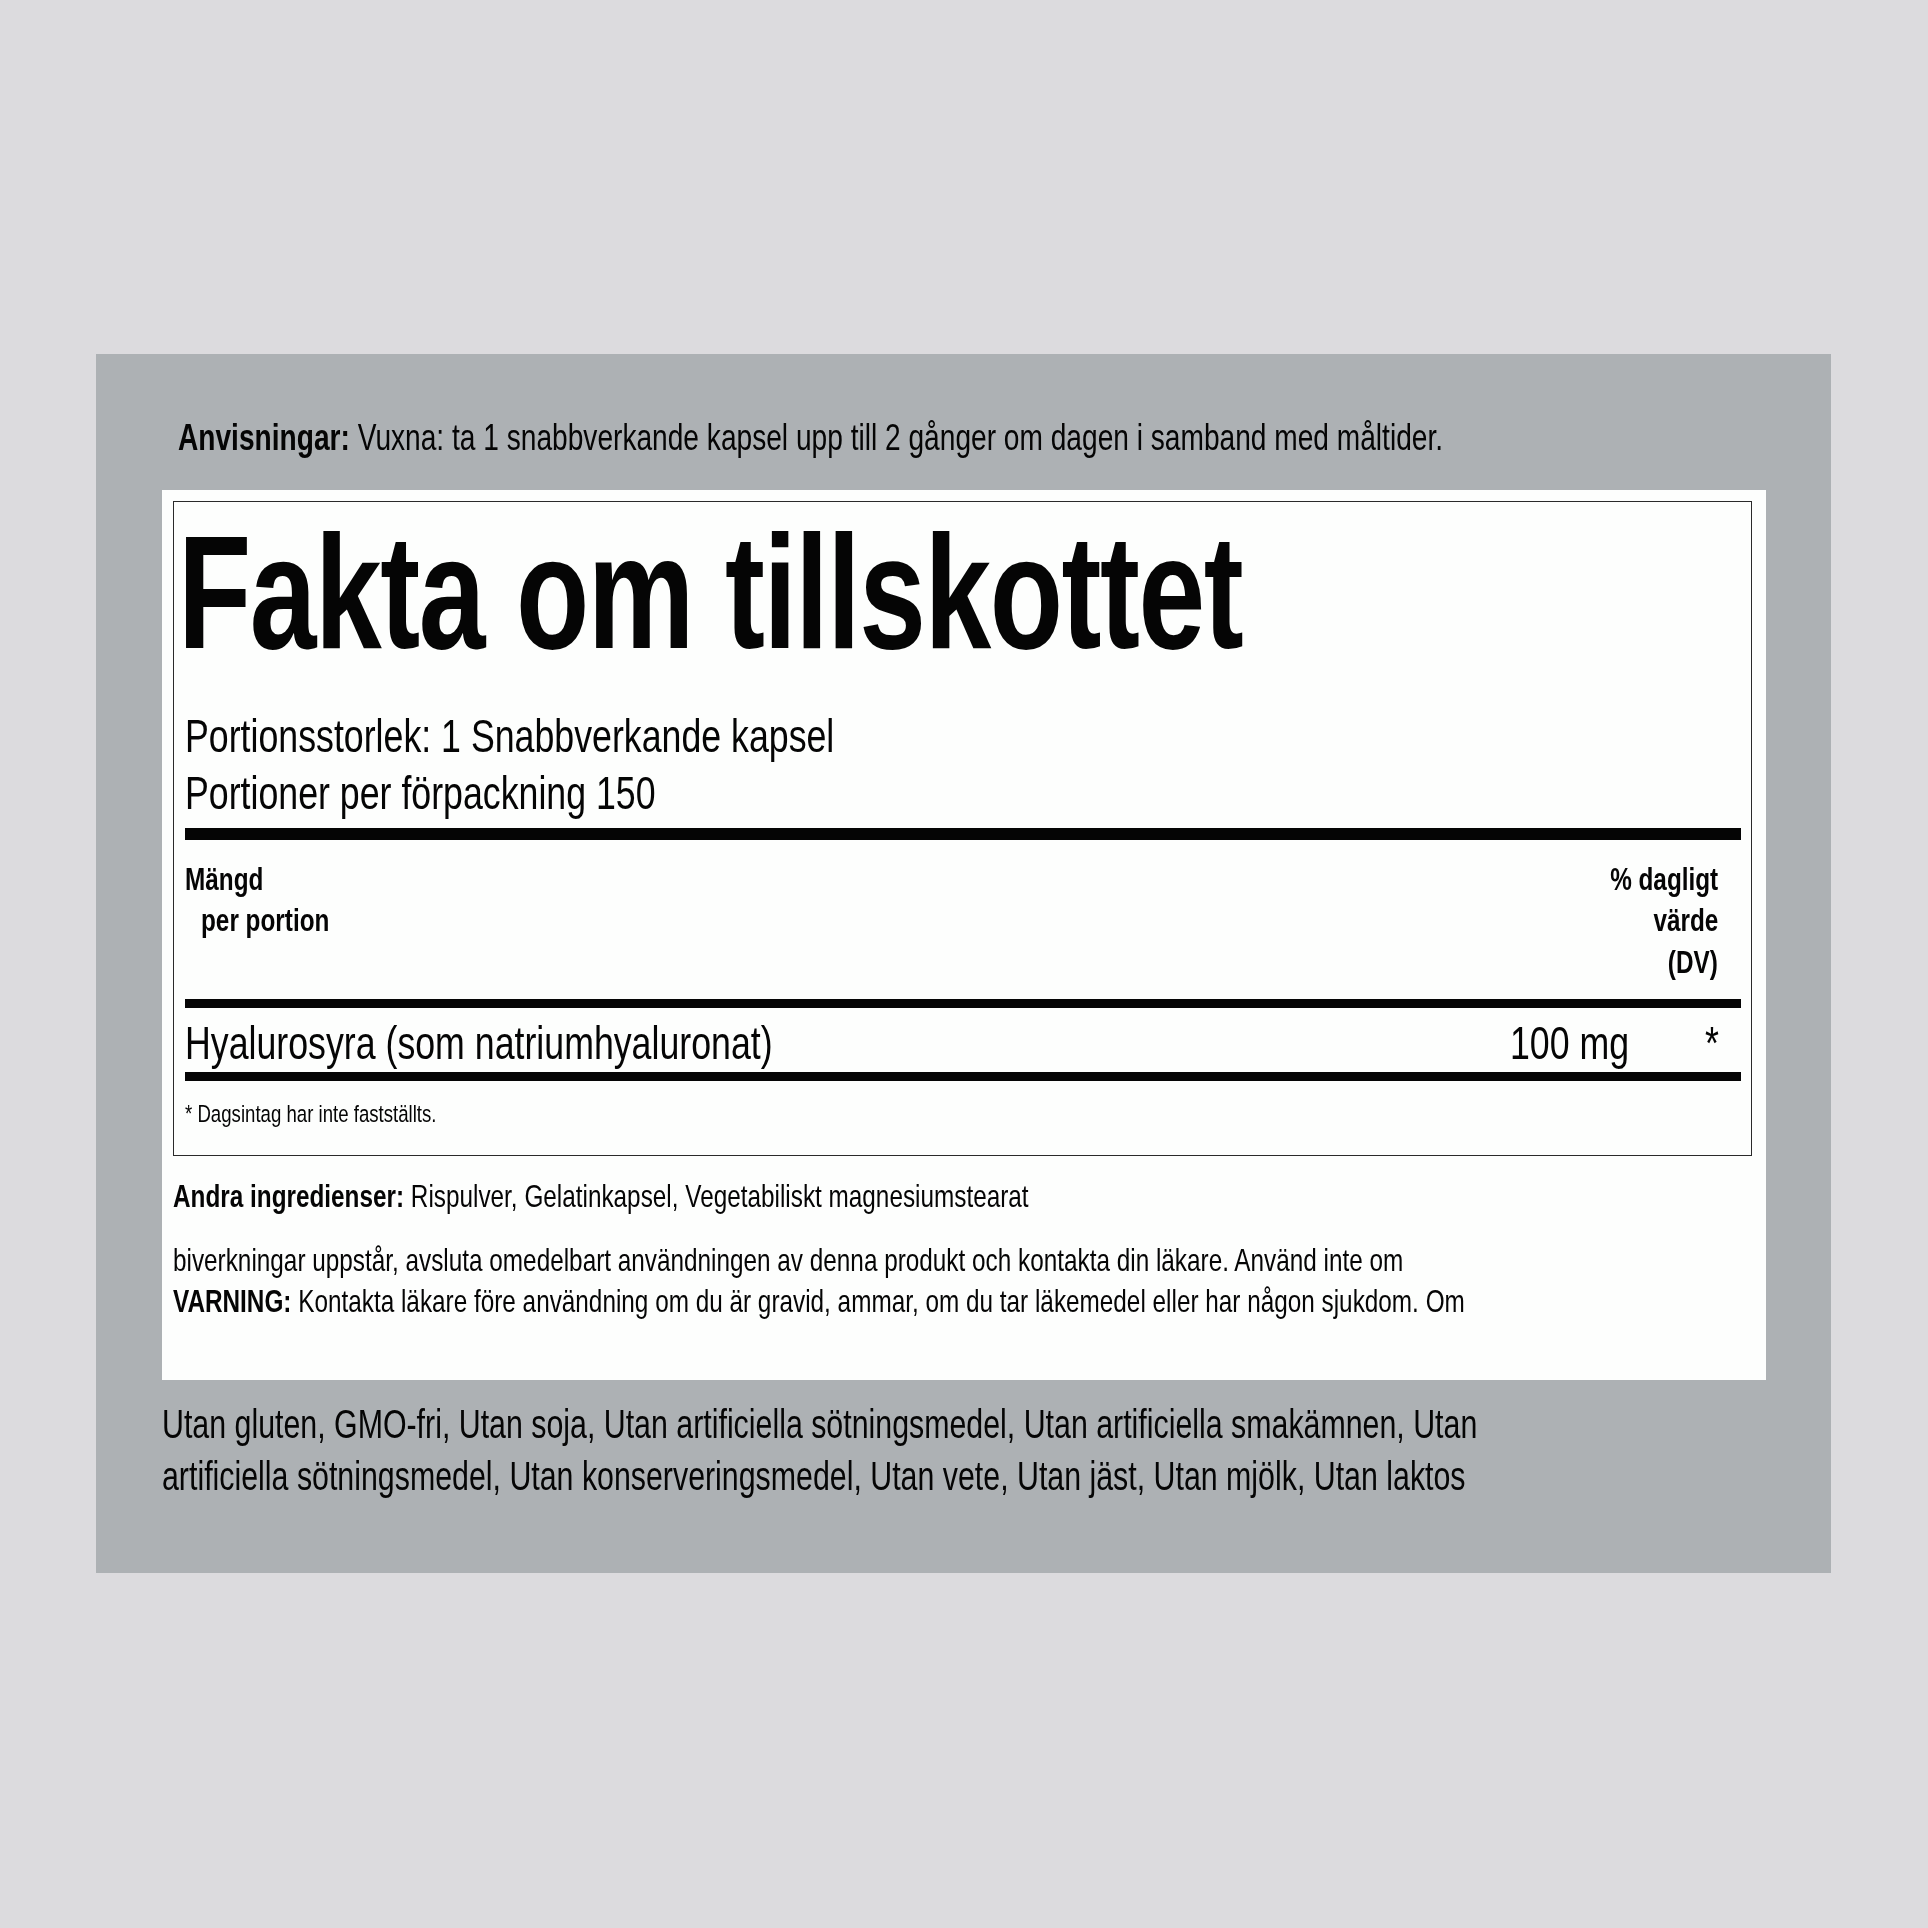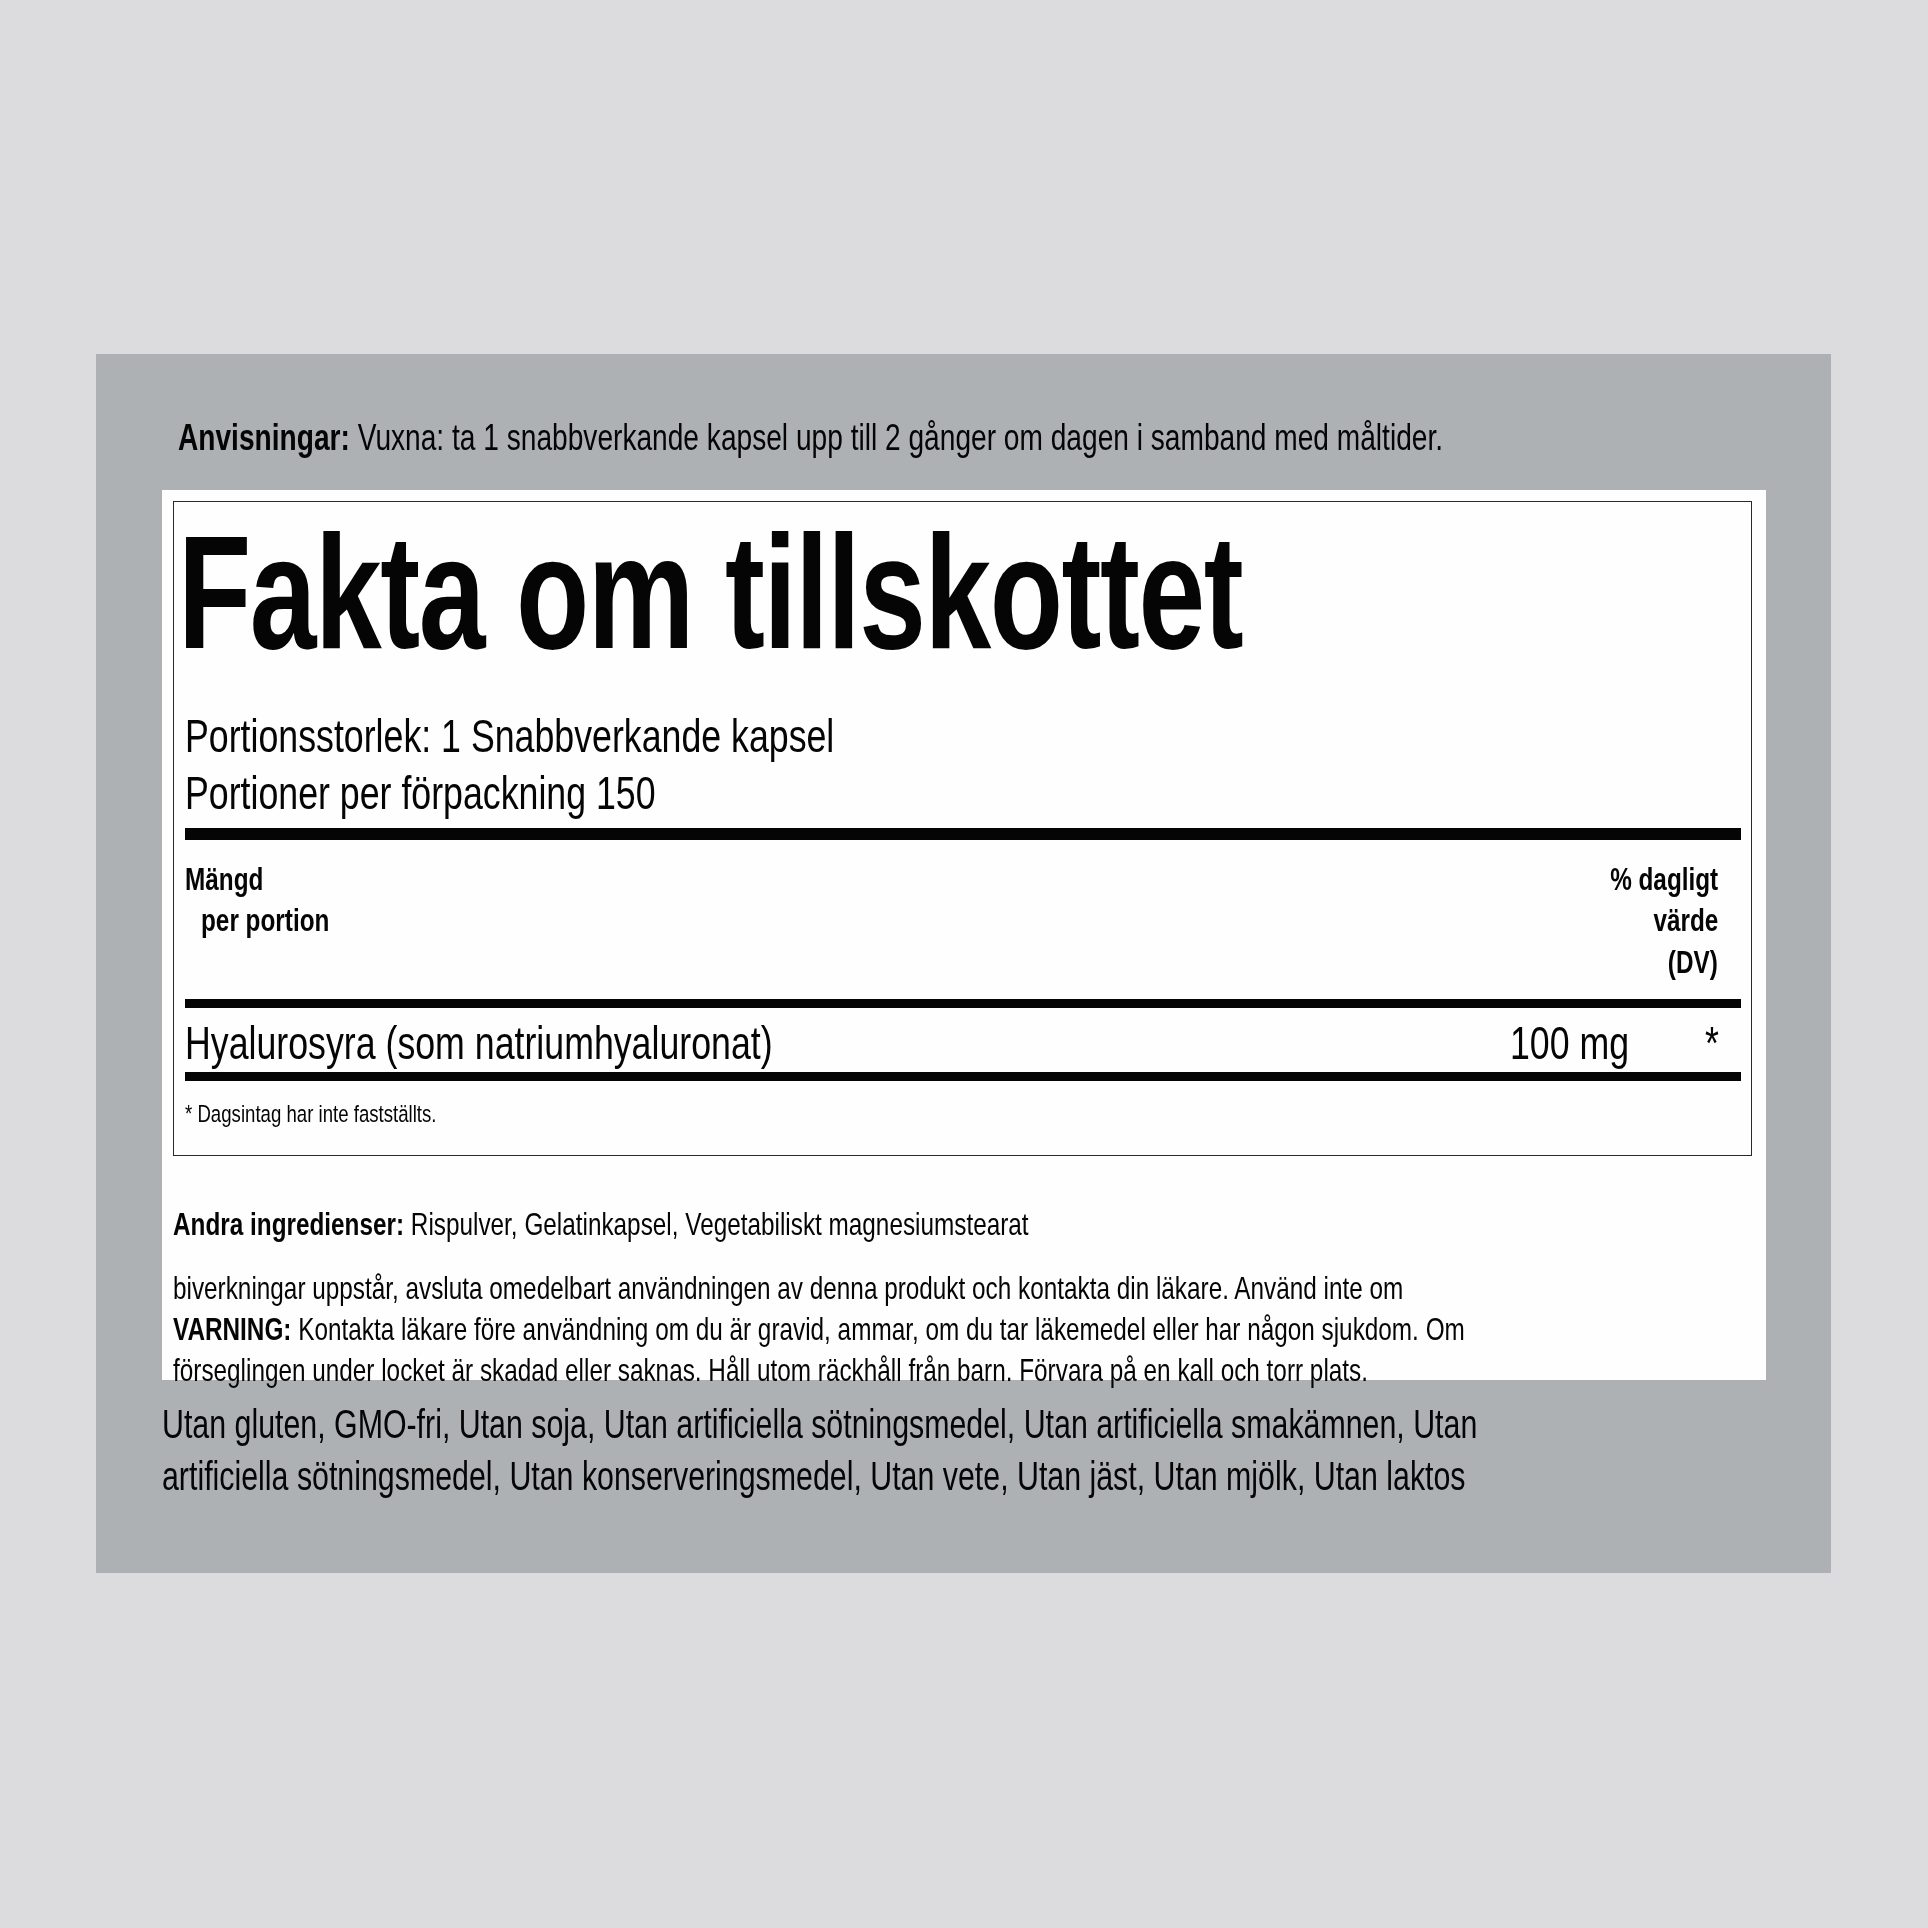--- a/index.html
+++ b/index.html
@@ -16,21 +16,21 @@
   .title .cond { transform:scaleX(0.74); }
   .txt34 { font-size:47px; }
   .txt34 .cond { transform:scaleX(0.76); }
   .bar { position:absolute; left:185px; width:1556px; background:#050505; }
   .bold32 { font-size:32px; font-weight:bold; }
   .bold32 .cond { transform:scaleX(0.76); }
   .right { text-align:right; }
   .right .cond { transform-origin:100% 0; }
   .foot { font-size:24.5px; }
   .foot .cond { transform:scaleX(0.76); }
-  .para { font-size:32px; line-height:41px;margin-top:28px; }
+  .para { font-size:32px; line-height:41px; }
   .para .cond { transform:scaleX(0.76); }
   .bottom { font-size:41px; line-height:52px; }
   .bottom .cond { transform:scaleX(0.74); }
   b { font-weight:bold; }
 </style>
 </head>
 <body>
 
 <div class="gray"></div>
 
@@ -91,20 +91,19 @@
   <span class="cond">* Dagsintag har inte fastställts.</span>
 </div>
 
 <div class="abs para" style="left:173px; top:1176px;">
   <span class="cond"><b>Andra ingredienser:</b><span> Rispulver, Gelatinkapsel, Vegetabiliskt magnesiumstearat</span></span>
 </div>
 
 <div class="abs para" style="left:173px; top:1240px;">
   <div><span class="cond">biverkningar uppstår, avsluta omedelbart användningen av denna produkt och kontakta din läkare. Använd inte om</span></div>
   <div><span class="cond"><b>VARNING:</b><span> Kontakta läkare före användning om du är gravid, ammar, om du tar läkemedel eller har någon sjukdom. Om</span></span></div>
-  <div><span class="cond">förseglingen under locket är skadad eller saknas. Håll utom räckhåll från barn. Förvara på en kall och torr plats.</span></div>
 </div>
 
 <div class="abs bottom" style="left:162px; top:1398px;">
   <div><span class="cond">Utan gluten, GMO-fri, Utan soja, Utan artificiella sötningsmedel, Utan artificiella smakämnen, Utan</span></div>
   <div><span class="cond">artificiella sötningsmedel, Utan konserveringsmedel, Utan vete, Utan jäst, Utan mjölk, Utan laktos</span></div>
 </div>
 
 
 </body></html>

